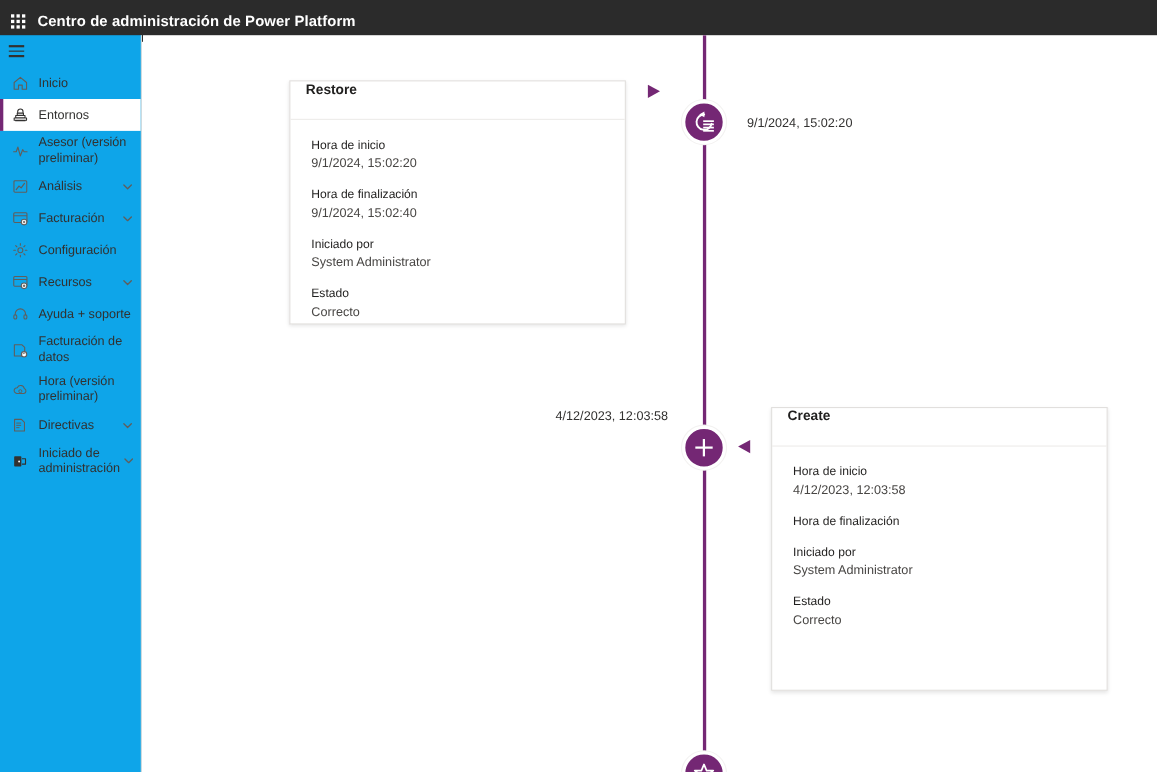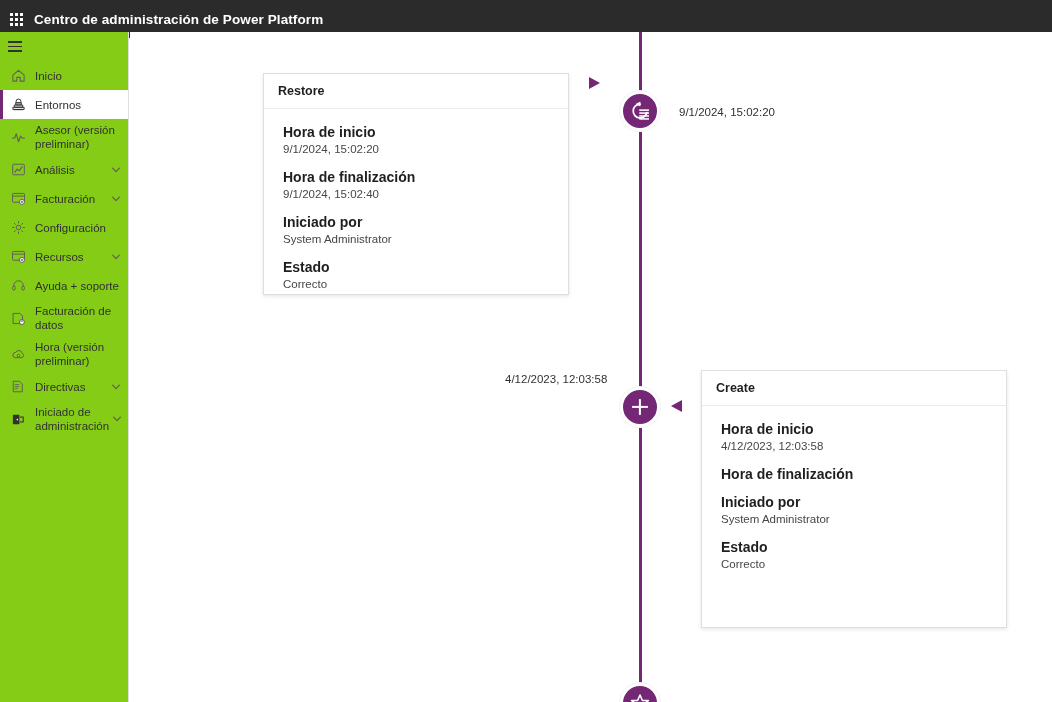--- a/index.html
+++ b/index.html
@@ -38,21 +38,21 @@
     font-weight: bold;
     letter-spacing: .1px;
     margin-left: 2px;
   }
 
   
   .sidebar {
     position: absolute;
     top: 32px; left: 0;
     width: 129px; height: 670px;
-    background: #84cc16;
+    background: #0ea5e9;
     border-right: 1px solid #e1dfdd;
     overflow: hidden;
   }
   .hamburger {
     height: 29px;
     display: flex; align-items: center;
     padding-left: 8px;
     cursor: pointer;
   }
   .hamburger .bars { display: flex; flex-direction: column; gap: 3px; }
@@ -153,35 +153,35 @@
 
   
   .card {
     position: absolute;
     background: #ffffff;
     border: 1px solid #e1dfdd;
     box-shadow: 0 1.6px 3.6px rgba(0,0,0,.10), 0 0.3px 0.9px rgba(0,0,0,.08);
   }
   .card-head {
     height: 35px;
-    display: flex; align-items: center;
+    display: flex; align-items: flex-start;
     padding: 0 14px;
     border-bottom: 1px solid #edebe9;
   }
   .card-title {
     font-size: 12.5px;
     font-weight: bold;
     color: #201f1e;
   }
   .card-body { padding: 15px 0 18px 19px; }
   .field { margin-bottom: 12px; }
   .field:last-child { margin-bottom: 0; }
   .field-label {
-    font-size: 14px;
-    font-weight: bold;
+    font-size: 11px;
+    font-weight: normal;
     color: #201f1e;
     line-height: 16px;
   }
   .field-value {
     font-size: 11.5px;
     color: #484644;
     line-height: 16px;
     margin-top: 1px;
   }
 </style>

